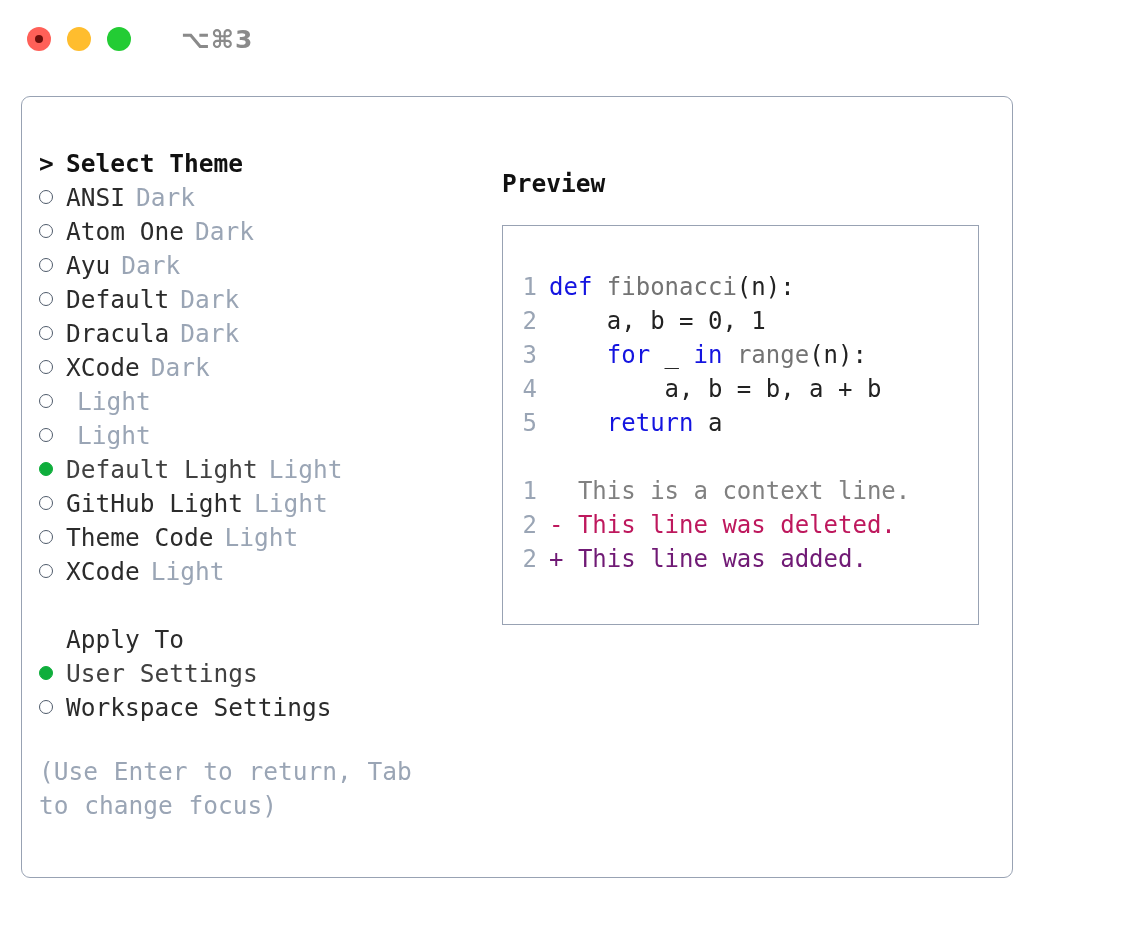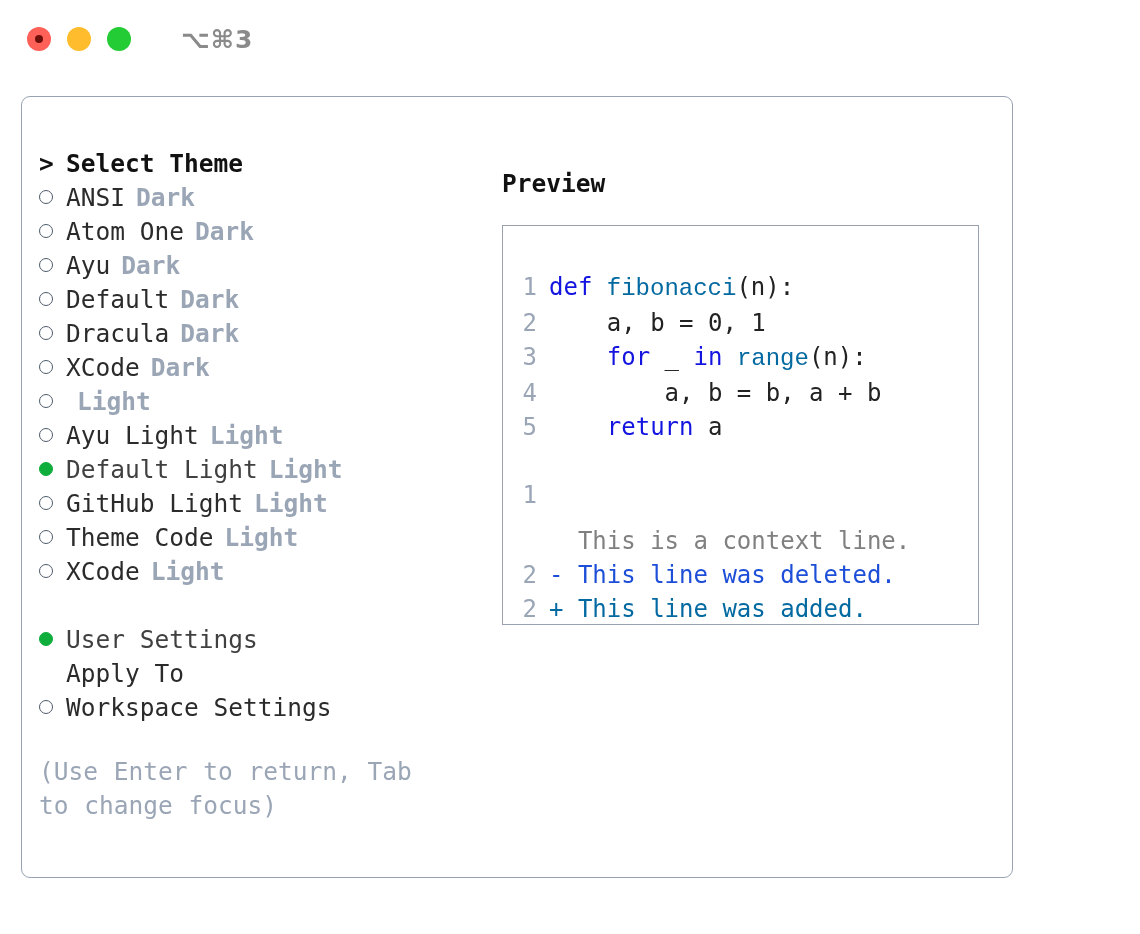--- a/index.html
+++ b/index.html
@@ -133,21 +133,20 @@
   .header-row .marker {
     font-weight: bold;
     color: #111111;
   }
 
   .label { color: #2b2b2b; }
   .label.sel { color: #404040; }
   .tag {
     color: #9aa5b5;
     margin-left: 11px;
-    font-weight: bold;
   }
   .tag.sel { color: #9aa5b5; }
 
   .spacer-row { height: 34px; }
 
   .apply-title {
     color: #2b2b2b;
     font-weight: normal;
   }
 
@@ -192,24 +191,24 @@
   .ln {
     width: 46px;
     flex: none;
     text-align: right;
     color: #9aa5b5;
     padding-right: 12px;
     box-sizing: border-box;
   }
   .code-txt { color: #222222; }
   .kw  { color: #1414e0; }
-  .fn  { color: #0369a1; font-family: Liberation Mono, monospace; }
-  .ctx { color: #808080; margin-top: 46px; }
-  .del { color: #1d4ed8; }
-  .add { color: #0369a1; text-align: center; }
+  .fn  { color: #737373; }
+  .ctx { color: #808080; }
+  .del { color: #be185d; }
+  .add { color: #701a75; text-align: center; }
   .gap-line { height: 34px; }
 </style>
 </head>
 <body>
 
 <div class="screen">
 
   <div class="titlebar">
     <div class="lights">
       <div class="light red">
@@ -260,21 +259,20 @@
           <span class="marker"><span class="marker-glyph"></span></span>
           <span class="label">XCode</span>
           <span class="tag">Dark</span>
         </div>
         <div class="row">
           <span class="marker"><span class="marker-glyph"></span></span>
           <span class="tag">Light</span>
         </div>
         <div class="row">
           <span class="marker"><span class="marker-glyph"></span></span>
-          <span class="label">Ayu Light</span>
           <span class="tag">Light</span>
         </div>
         <div class="row">
           <span class="marker"><span class="marker-glyph filled"></span></span>
           <span class="label sel">Default Light</span>
           <span class="tag sel">Light</span>
         </div>
         <div class="row">
           <span class="marker"><span class="marker-glyph"></span></span>
           <span class="label">GitHub Light</span>
@@ -287,26 +285,26 @@
         </div>
         <div class="row">
           <span class="marker"><span class="marker-glyph"></span></span>
           <span class="label">XCode</span>
           <span class="tag">Light</span>
         </div>
 
         <div class="spacer-row"></div>
 
         <div class="row">
+          <span class="marker"><span class="marker-glyph hidden"></span></span>
+          <span class="apply-title">Apply To</span>
+        </div>
+        <div class="row">
           <span class="marker"><span class="marker-glyph filled"></span></span>
           <span class="label sel">User Settings</span>
-        </div>
-        <div class="row">
-          <span class="marker"><span class="marker-glyph hidden"></span></span>
-          <span class="apply-title">Apply To</span>
         </div>
         <div class="row">
           <span class="marker"><span class="marker-glyph"></span></span>
           <span class="label">Workspace Settings</span>
         </div>
 
         <div class="hint">(Use Enter to return, Tab to change focus)</div>
       </div>
 
       <div class="right-col">

